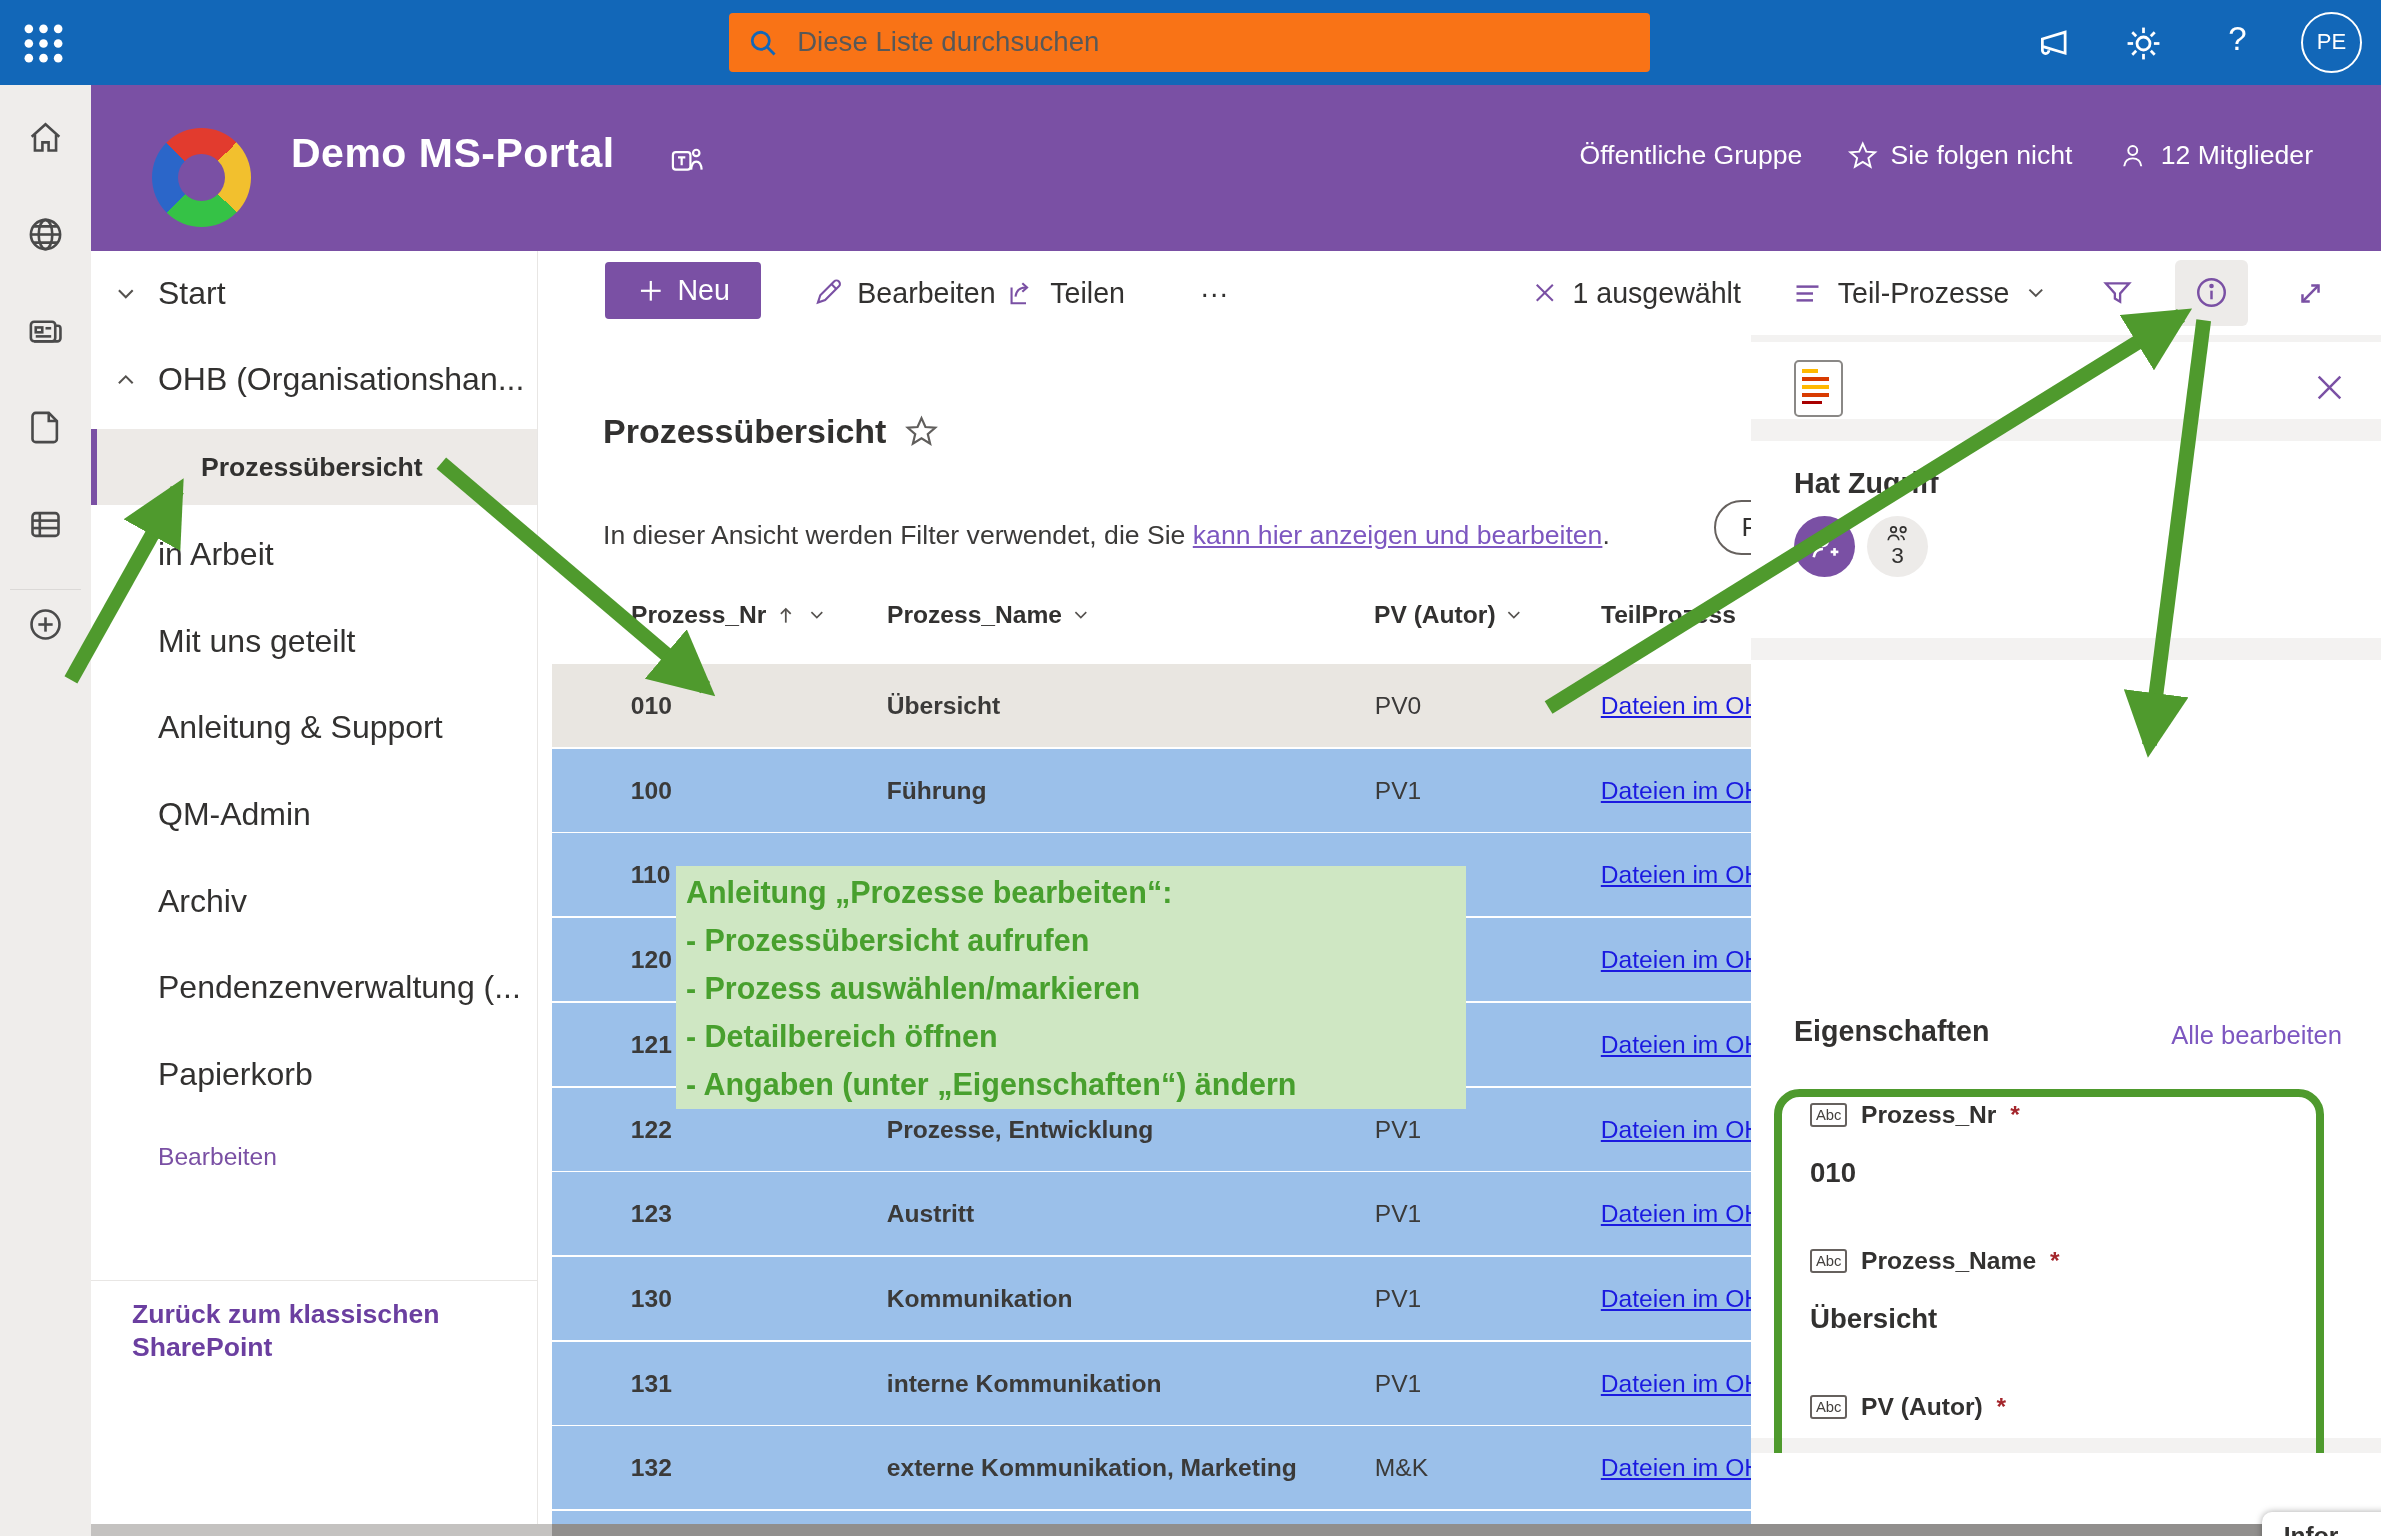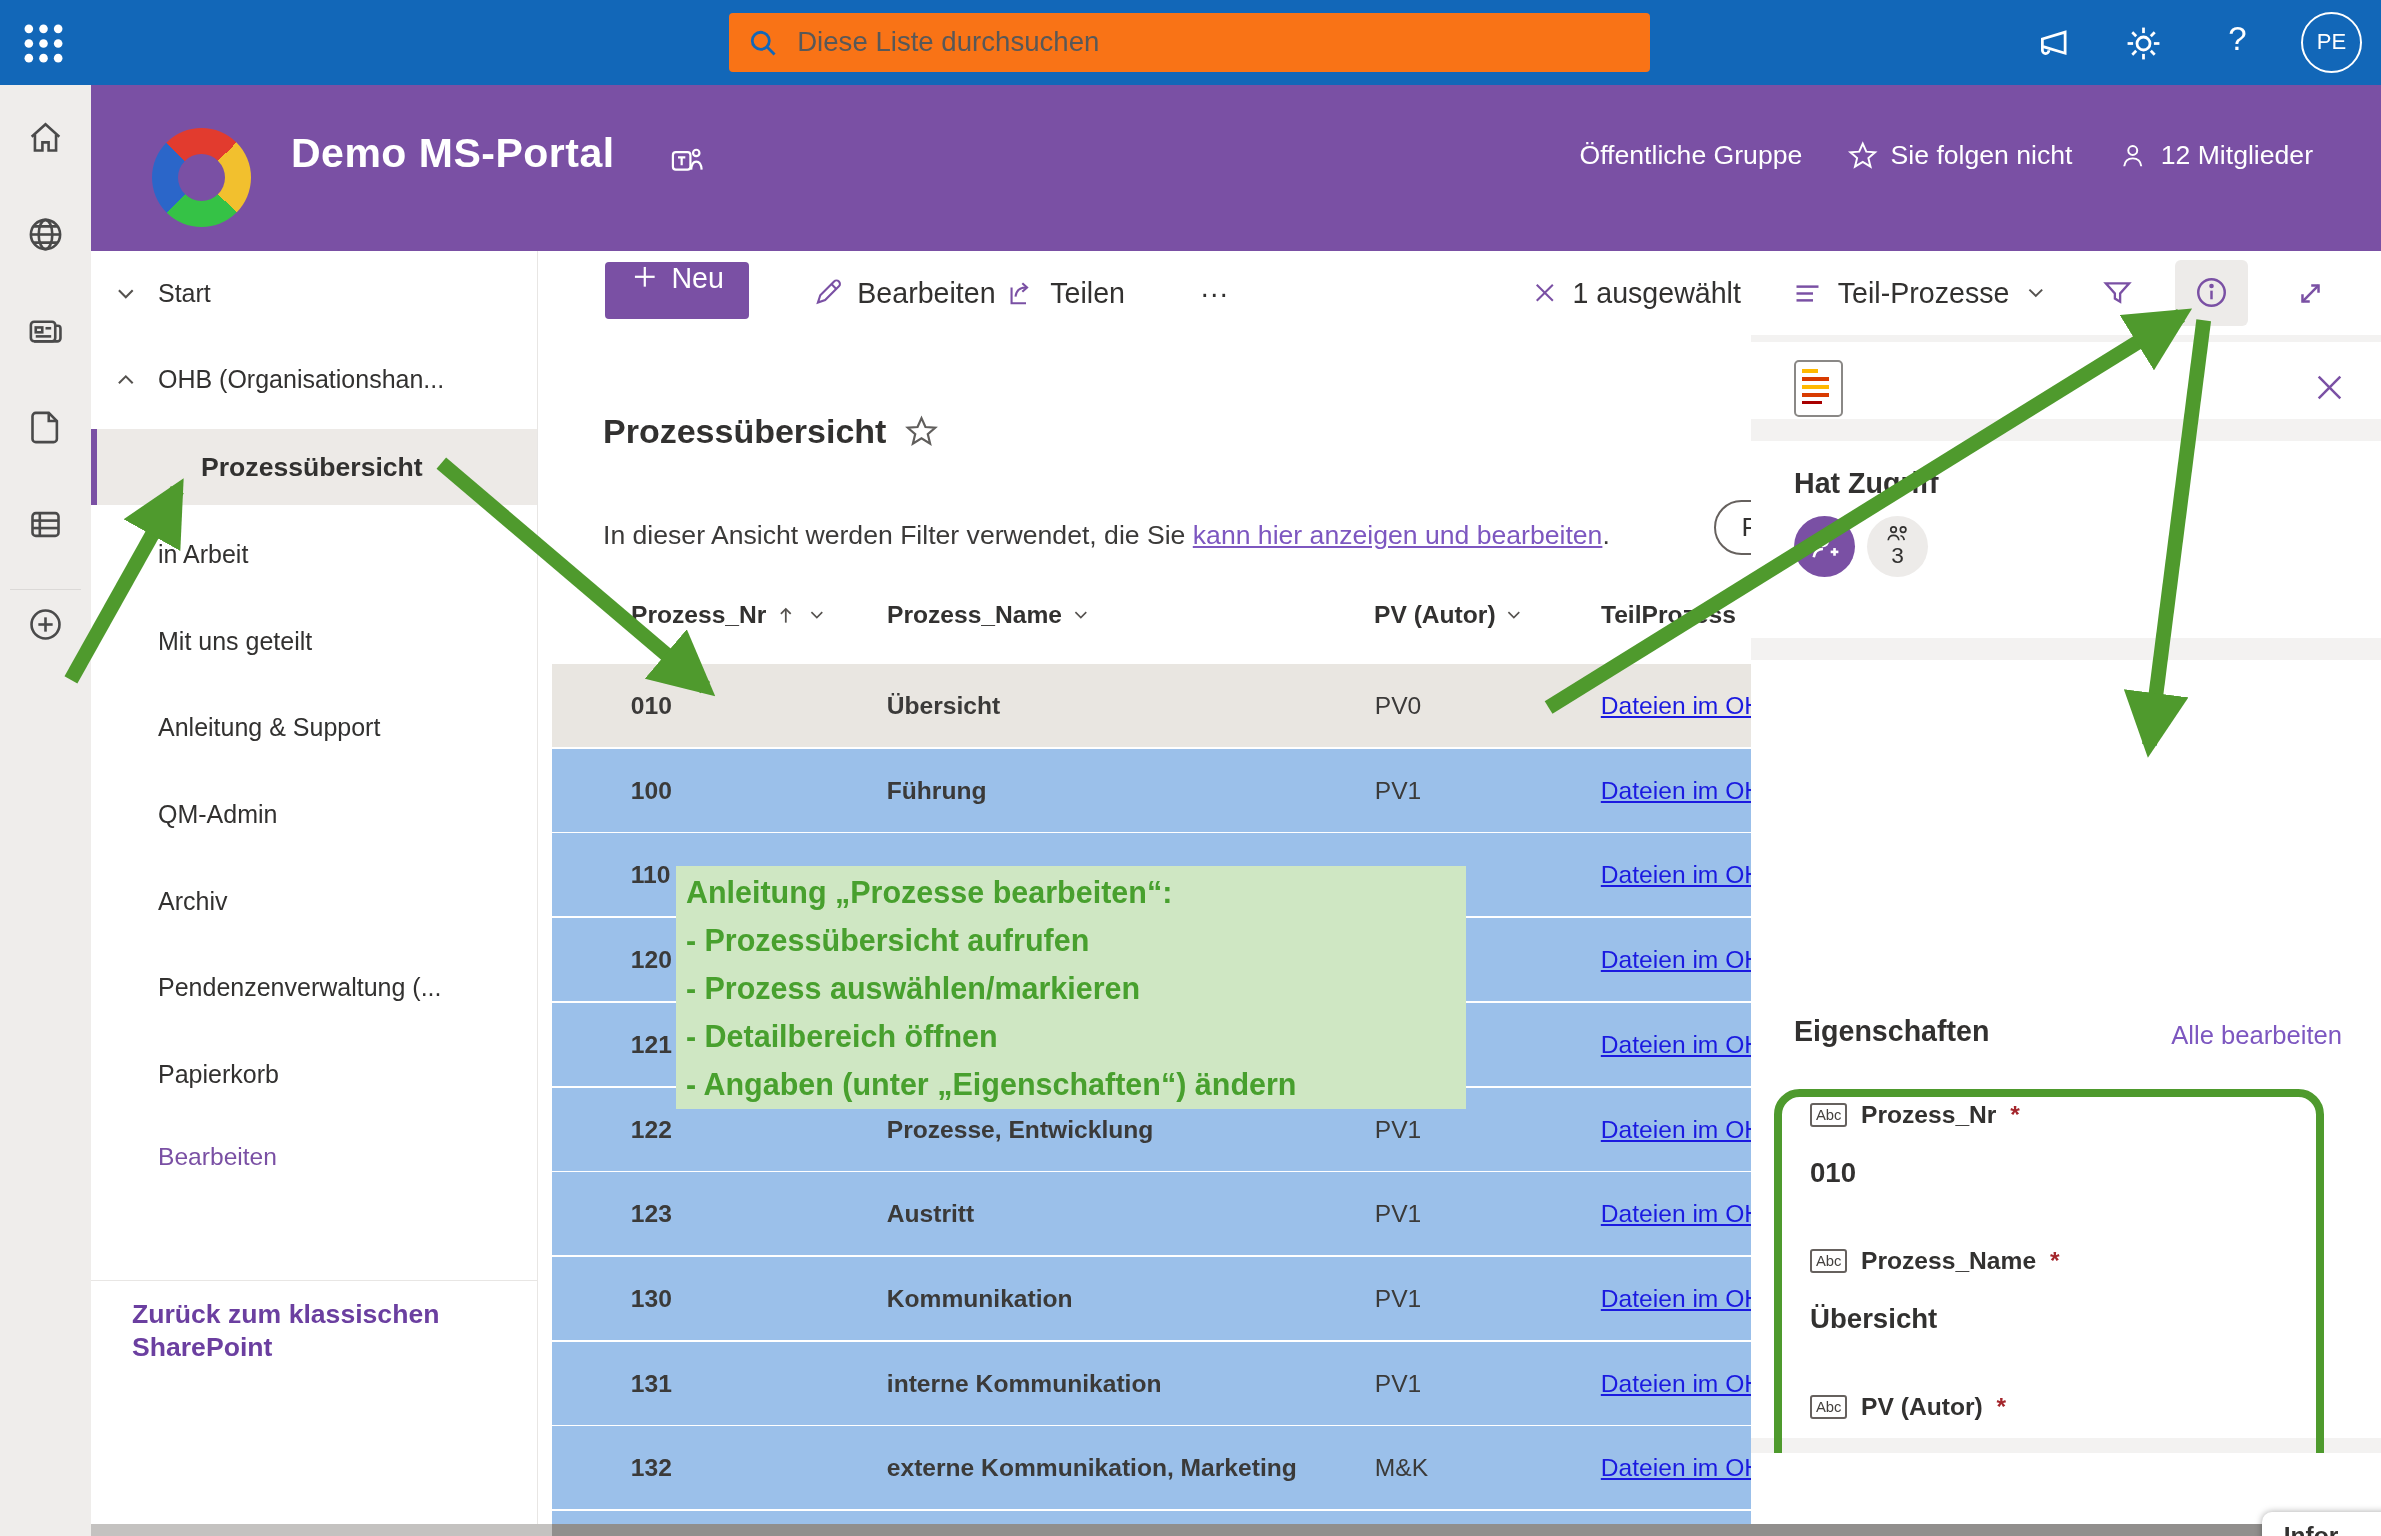--- a/index.html
+++ b/index.html
@@ -29,35 +29,35 @@
   .sitelogo{position:absolute;left:61px;top:43px;width:99px;height:99px;border-radius:50%;
     background:conic-gradient(from 315deg,#e23b2e 0 25%,#f2c02e 0 50%,#35c246 0 75%,#2b66c9 0 100%);}
   .sitelogo::after{content:"";position:absolute;left:25.6px;top:25.6px;width:47px;height:47px;background:#7a50a4;border-radius:50%;}
   .sitetitle{position:absolute;left:200px;top:45px;font-size:41px;font-weight:bold;color:#fff;letter-spacing:0.5px;}
   .teamsic{position:absolute;left:579px;top:57px;width:35px;height:35px;}
   .bandright{position:absolute;right:69px;top:55px;display:flex;align-items:center;gap:45px;color:#fff;font-size:26.6px;}
   .bandright .grp{display:flex;align-items:center;gap:11.8px;cursor:pointer;}
 
   
   .sitenav{position:absolute;left:91px;top:251px;width:447px;height:1273px;background:#fff;border-right:1px solid #e8e6e4;box-sizing:border-box;}
-  .navitem{position:absolute;left:0;width:446px;height:59px;display:flex;align-items:center;font-size:25px;color:#323130;cursor:pointer;}
+  .navitem{position:absolute;left:0;width:446px;height:59px;display:flex;align-items:center;font-size:32px;color:#323130;cursor:pointer;}
   .navitem .chev{margin-left:20.7px;width:27.6px;height:27.6px;}
   .navitem .lbl{margin-left:18.7px;}
   .navitem.plain .lbl{margin-left:67px;}
   .navsel{position:absolute;left:0;top:178px;width:446px;height:76px;background:#edeae7;
     border-left:6.9px solid #7a50a4;box-sizing:border-box;display:flex;align-items:center;cursor:pointer;}
   .navsel .lbl{margin-left:104px;font-size:26.6px;font-weight:bold;}
   .navedit{position:absolute;left:67px;top:892px;font-size:24.6px;color:#7a50a4;cursor:pointer;}
   .navdiv{position:absolute;left:0;top:1029px;width:446px;height:1px;background:#e8e6e4;}
   .navclassic{position:absolute;left:41px;top:1047px;width:325px;font-size:26.6px;font-weight:bold;color:#6b3fa0;line-height:33px;cursor:pointer;}
 
   
   .cmdbar{position:absolute;left:538px;top:251px;width:1844px;height:84px;background:#fff;}
-  .btn-neu{position:absolute;left:67px;top:10.8px;width:144px;height:57px;background:#7a50a4;border-radius:3.9px;
-    color:#fff;font-size:28.6px;display:flex;align-items:flex-start;justify-content:center;gap:11.8px;cursor:pointer;}
+  .btn-neu{position:absolute;left:67px;top:10.8px;width:156px;height:57px;background:#7a50a4;border-radius:3.9px;
+    color:#fff;font-size:28.6px;display:flex;align-items:center;justify-content:center;gap:11.8px;cursor:pointer;}
   .cmditem{position:absolute;top:0;height:84px;display:flex;align-items:center;gap:13.8px;font-size:28.6px;color:#323130;cursor:pointer;}
   .infobtn{position:absolute;left:1637px;top:8.9px;width:73px;height:66px;background:#edebe9;border-radius:5.9px;
     display:flex;align-items:center;justify-content:center;cursor:pointer;}
 
   
   .content{position:absolute;left:538px;top:335px;width:1214px;height:1189px;background:#fff;overflow:hidden;}
   .pagetitle{position:absolute;left:65px;top:77px;font-size:34px;font-weight:bold;display:flex;align-items:center;gap:17.7px;}
   .notice{position:absolute;left:65px;top:185px;font-size:26.6px;color:#3b3a39;white-space:nowrap;}
   .notice a{color:#7d57c0;text-decoration:underline;cursor:pointer;}
   .filterpill{position:absolute;left:1176px;top:165px;height:55px;width:128px;border:2.5px solid #66615e;

